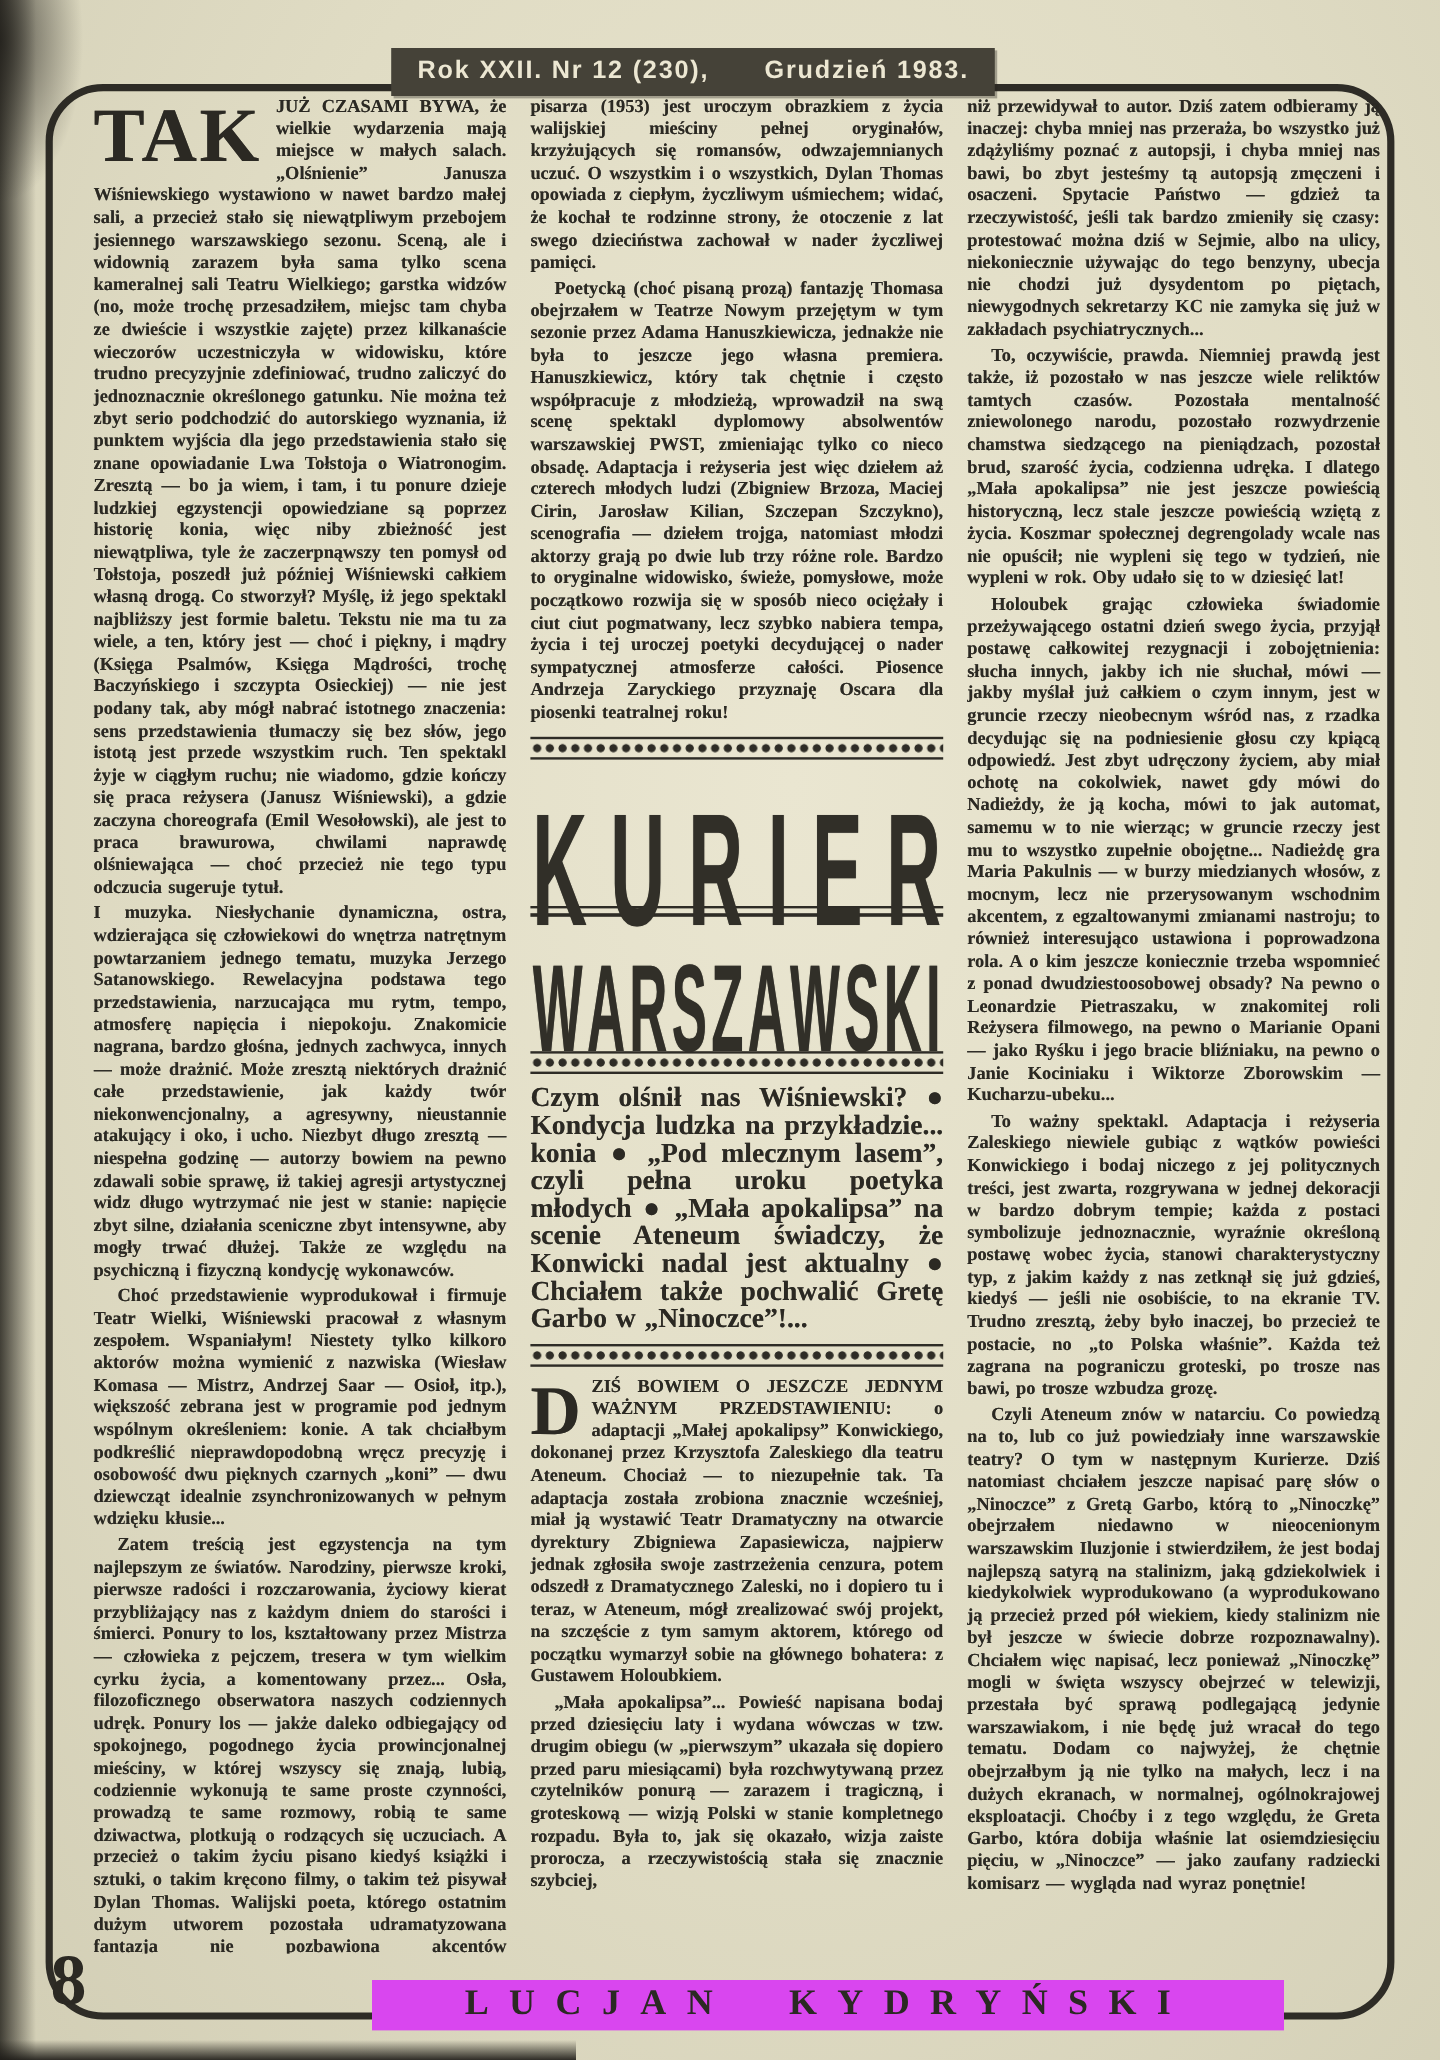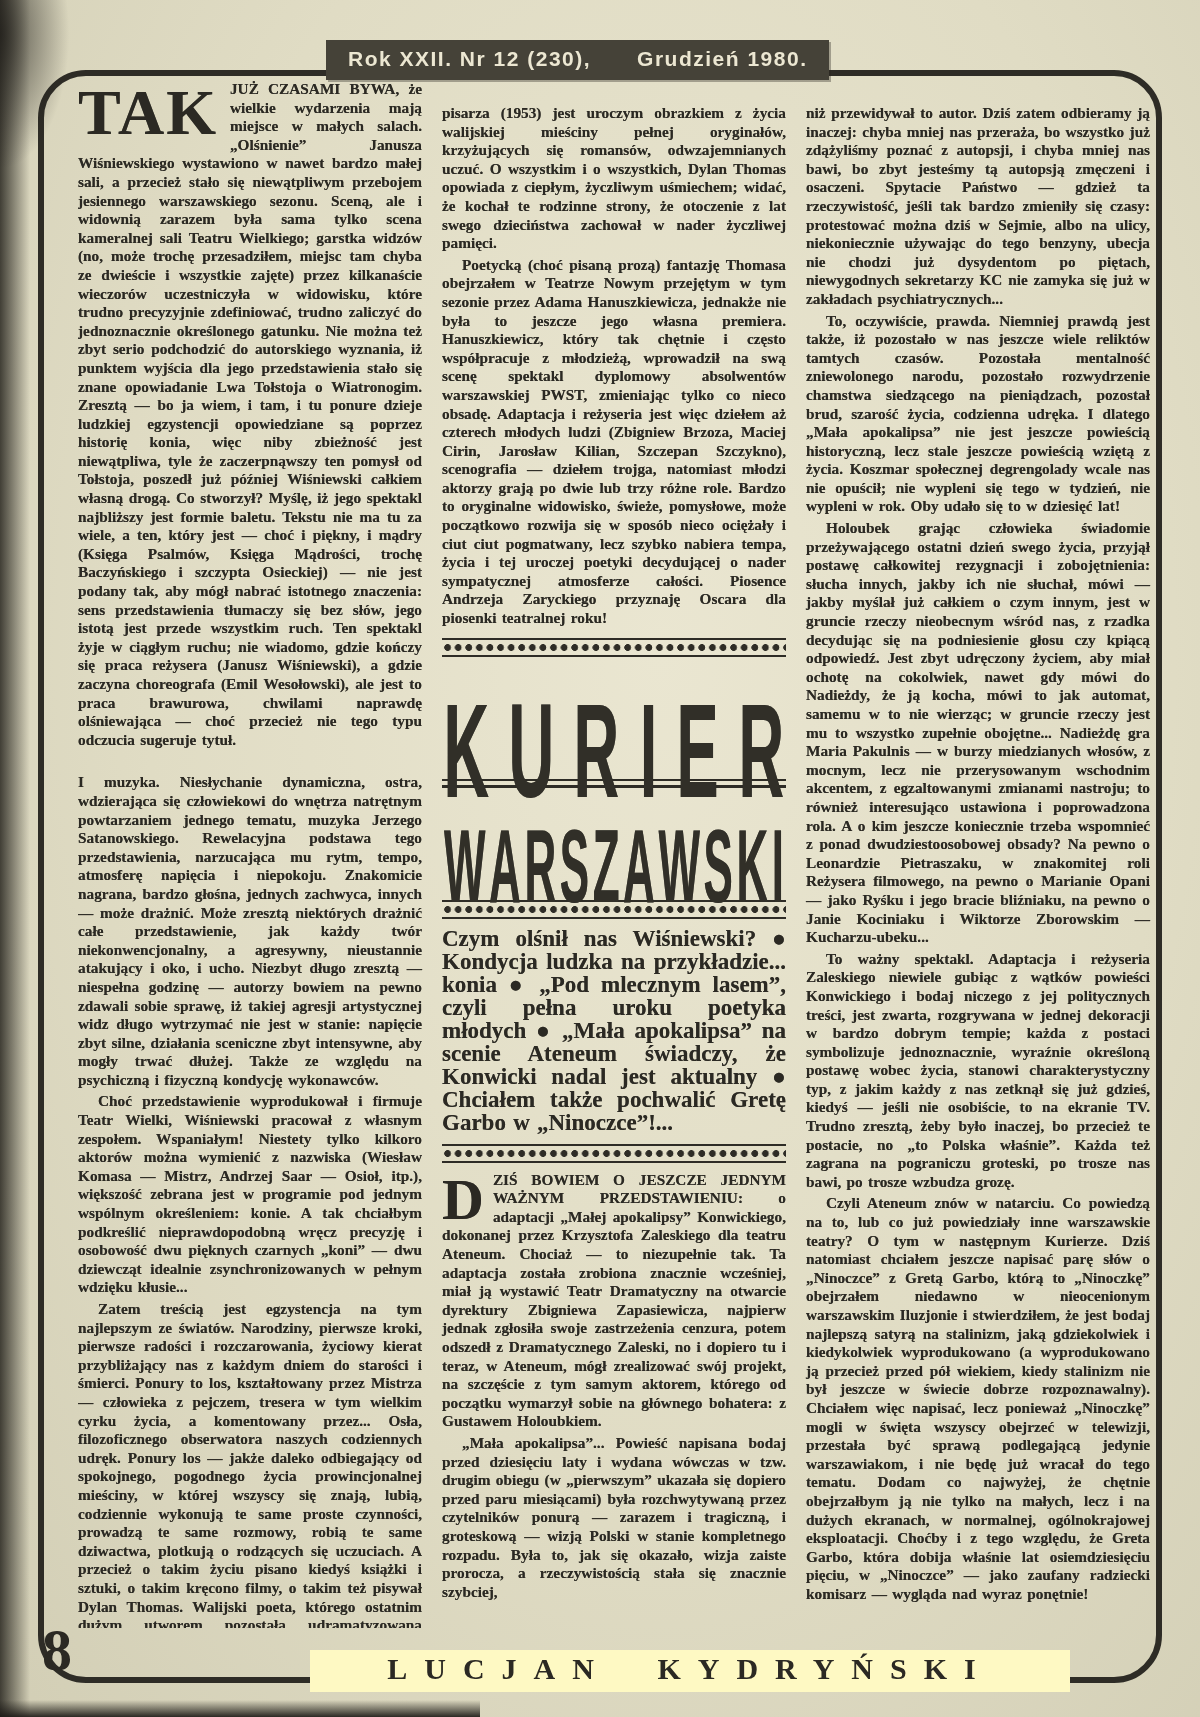--- a/index.html
+++ b/index.html
@@ -25,21 +25,21 @@
   .badge .gap{display:inline-block;width:46px;}
 
   .columns{position:absolute;left:78px;top:80px;width:1076px;height:1548px;
     display:flex;gap:20px;overflow:hidden;z-index:2;}
   .col{width:344px;flex:0 0 344px;
     font-size:15.3px;line-height:18.6px;font-weight:700;
     text-align:justify;word-spacing:1.5px;
     text-shadow:0 0 .4px rgba(43,41,35,.65);}
   .col p{margin:0 0 3px 0;text-indent:20px;}
   .col p.noindent{text-indent:0;}
-  .plist p:first-child{text-indent:0;margin-top:24px;}
+  .plist p:first-child{text-indent:0;}
 
   .dropword{float:left;font-size:64px;line-height:.78;font-weight:700;
     letter-spacing:2px;margin:8px 12px 2px 0;}
   .dropcap{float:left;font-size:58px;line-height:.78;font-weight:700;
     margin:6px 9px 0 0;}
 
   .band{border-top:2.5px solid #2e2c26;border-bottom:2.5px solid #2e2c26;
     padding:3px 0;margin:10px 0 8px;}
   .band .dots{height:9px;
     background-image:radial-gradient(circle at 4.6px 4.5px, #2e2c26 3.1px, rgba(0,0,0,0) 3.7px);
@@ -58,32 +58,32 @@
 
   .summary{font-size:23px;line-height:23px;font-weight:700;
     text-align:justify;margin:12px 0 10px;text-indent:0 !important;}
 
   .pagenum{position:absolute;left:42px;top:1620px;z-index:4;
     font-size:60px;font-weight:700;line-height:1;
     background:transparent;}
   .byline{position:absolute;left:310px;top:1650px;width:740px;z-index:4;
     text-align:center;font-size:30px;font-weight:700;
     letter-spacing:17px;word-spacing:22px;white-space:nowrap;
-    background:#fef9c3;padding:2px 10px 6px;}
+    background:#d946ef;padding:2px 10px 6px;}
 </style>
 </head>
 <body>
 
 <div class="edge-left"></div>
 <div class="corner-tl"></div>
 <div class="edge-bottom"></div>
 
 <div class="frame"></div>
 
-<div class="badge"><span>Rok XXII. Nr 12 (230),</span><span class="gap"></span><span>Grudzień 1980.</span></div>
+<div class="badge"><span>Rok XXII. Nr 12 (230),</span><span class="gap"></span><span>Grudzień 1983.</span></div>
 
 <div class="columns">
 
   <div class="col">
     <p class="noindent"><span class="dropword">TAK</span><span>JUŻ CZASAMI BYWA, że wielkie wydarzenia mają miejsce w małych salach. „Olśnienie” Janusza Wiśniewskiego wystawiono w nawet bardzo małej sali, a przecież stało się niewątpliwym przebojem jesiennego warszawskiego sezonu. Sceną, ale i widownią zarazem była sama tylko scena kameralnej sali Teatru Wielkiego; garstka widzów (no, może trochę przesadziłem, miejsc tam chyba ze dwieście i wszystkie zajęte) przez kilkanaście wieczorów uczestniczyła w widowisku, które trudno precyzyjnie zdefiniować, trudno zaliczyć do jednoznacznie określonego gatunku. Nie można też zbyt serio podchodzić do autorskiego wyznania, iż punktem wyjścia dla jego przedstawienia stało się znane opowiadanie Lwa Tołstoja o Wiatronogim. Zresztą — bo ja wiem, i tam, i tu ponure dzieje ludzkiej egzystencji opowiedziane są poprzez historię konia, więc niby zbieżność jest niewątpliwa, tyle że zaczerpnąwszy ten pomysł od Tołstoja, poszedł już później Wiśniewski całkiem własną drogą. Co stworzył? Myślę, iż jego spektakl najbliższy jest formie baletu. Tekstu nie ma tu za wiele, a ten, który jest — choć i piękny, i mądry (Księga Psalmów, Księga Mądrości, trochę Baczyńskiego i szczypta Osieckiej) — nie jest podany tak, aby mógł nabrać istotnego znaczenia: sens przedstawienia tłumaczy się bez słów, jego istotą jest przede wszystkim ruch. Ten spektakl żyje w ciągłym ruchu; nie wiadomo, gdzie kończy się praca reżysera (Janusz Wiśniewski), a gdzie zaczyna choreografa (Emil Wesołowski), ale jest to praca brawurowa, chwilami naprawdę olśniewająca — choć przecież nie tego typu odczucia sugeruje tytuł.</span></p>
     <div class="plist">
         <p>I muzyka. Niesłychanie dynamiczna, ostra, wdzierająca się człowiekowi do wnętrza natrętnym powtarzaniem jednego tematu, muzyka Jerzego Satanowskiego. Rewelacyjna podstawa tego przedstawienia, narzucająca mu rytm, tempo, atmosferę napięcia i niepokoju. Znakomicie nagrana, bardzo głośna, jednych zachwyca, innych — może drażnić. Może zresztą niektórych drażnić całe przedstawienie, jak każdy twór niekonwencjonalny, a agresywny, nieustannie atakujący i oko, i ucho. Niezbyt długo zresztą — niespełna godzinę — autorzy bowiem na pewno zdawali sobie sprawę, iż takiej agresji artystycznej widz długo wytrzymać nie jest w stanie: napięcie zbyt silne, działania sceniczne zbyt intensywne, aby mogły trwać dłużej. Także ze względu na psychiczną i fizyczną kondycję wykonawców.</p>
         <p>Choć przedstawienie wyprodukował i firmuje Teatr Wielki, Wiśniewski pracował z własnym zespołem. Wspaniałym! Niestety tylko kilkoro aktorów można wymienić z nazwiska (Wiesław Komasa — Mistrz, Andrzej Saar — Osioł, itp.), większość zebrana jest w programie pod jednym wspólnym określeniem: konie. A tak chciałbym podkreślić nieprawdopodobną wręcz precyzję i osobowość dwu pięknych czarnych „koni” — dwu dziewcząt idealnie zsynchronizowanych w pełnym wdzięku kłusie...</p>
         <p>Zatem treścią jest egzystencja na tym najlepszym ze światów. Narodziny, pierwsze kroki, pierwsze radości i rozczarowania, życiowy kierat przybliżający nas z każdym dniem do starości i śmierci. Ponury to los, kształtowany przez Mistrza — człowieka z pejczem, tresera w tym wielkim cyrku życia, a komentowany przez... Osła, filozoficznego obserwatora naszych codziennych udręk. Ponury los — jakże daleko odbiegający od spokojnego, pogodnego życia prowincjonalnej mieściny, w której wszyscy się znają, lubią, codziennie wykonują te same proste czynności, prowadzą te same rozmowy, robią te same dziwactwa, plotkują o rodzących się uczuciach. A przecież o takim życiu pisano kiedyś książki i sztuki, o takim kręcono filmy, o takim też pisywał Dylan Thomas. Walijski poeta, którego ostatnim dużym utworem pozostała udramatyzowana fantazja nie pozbawiona akcentów autobiograficznych: „Pod mlecznym lasem”. Opublikowana bodaj już po śmierci</p>
       </div>

